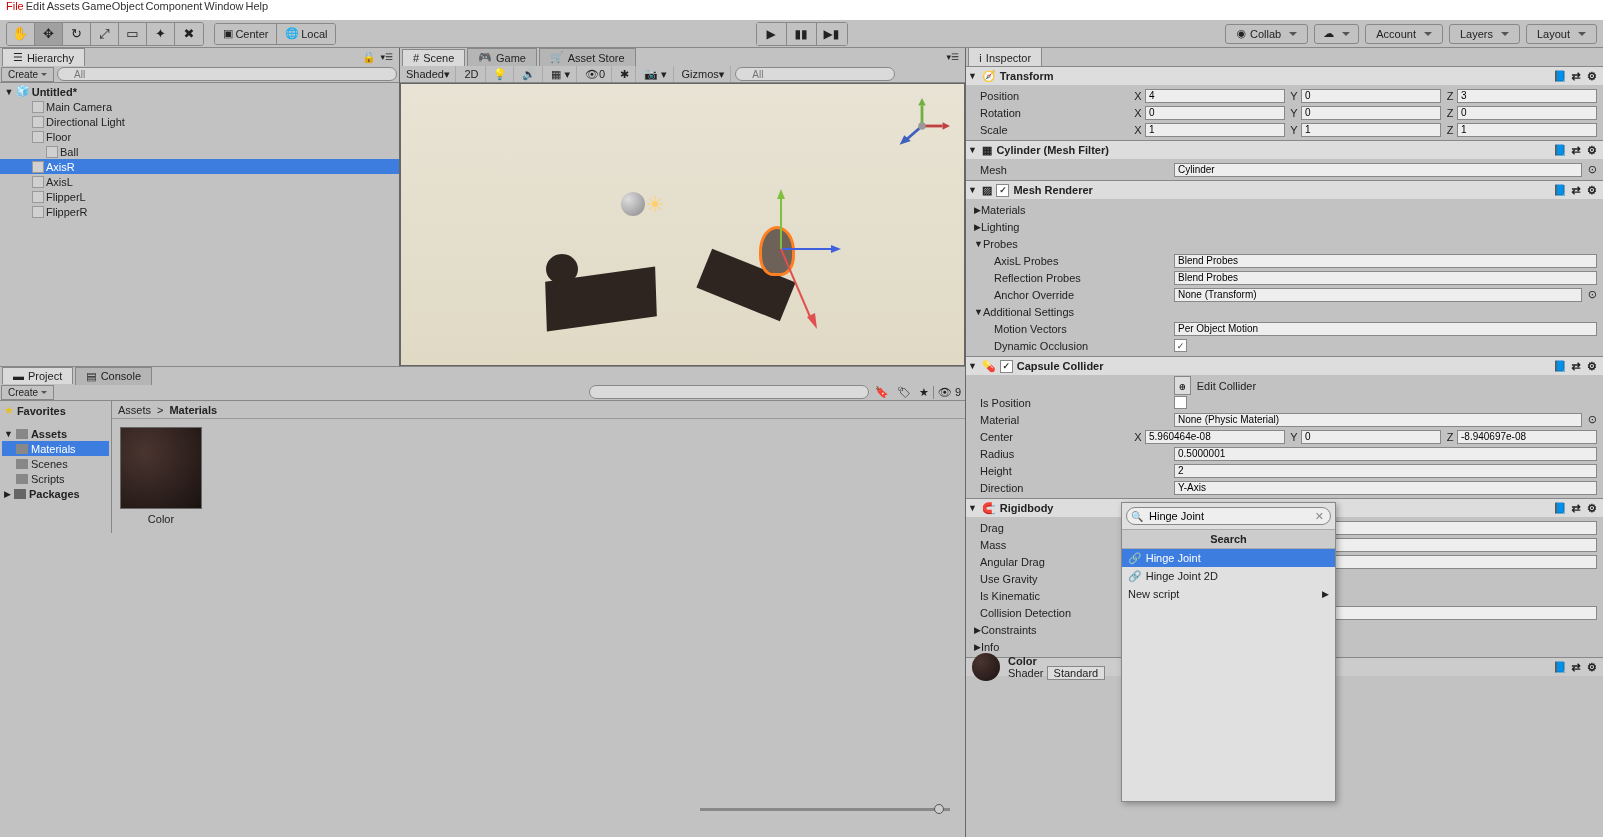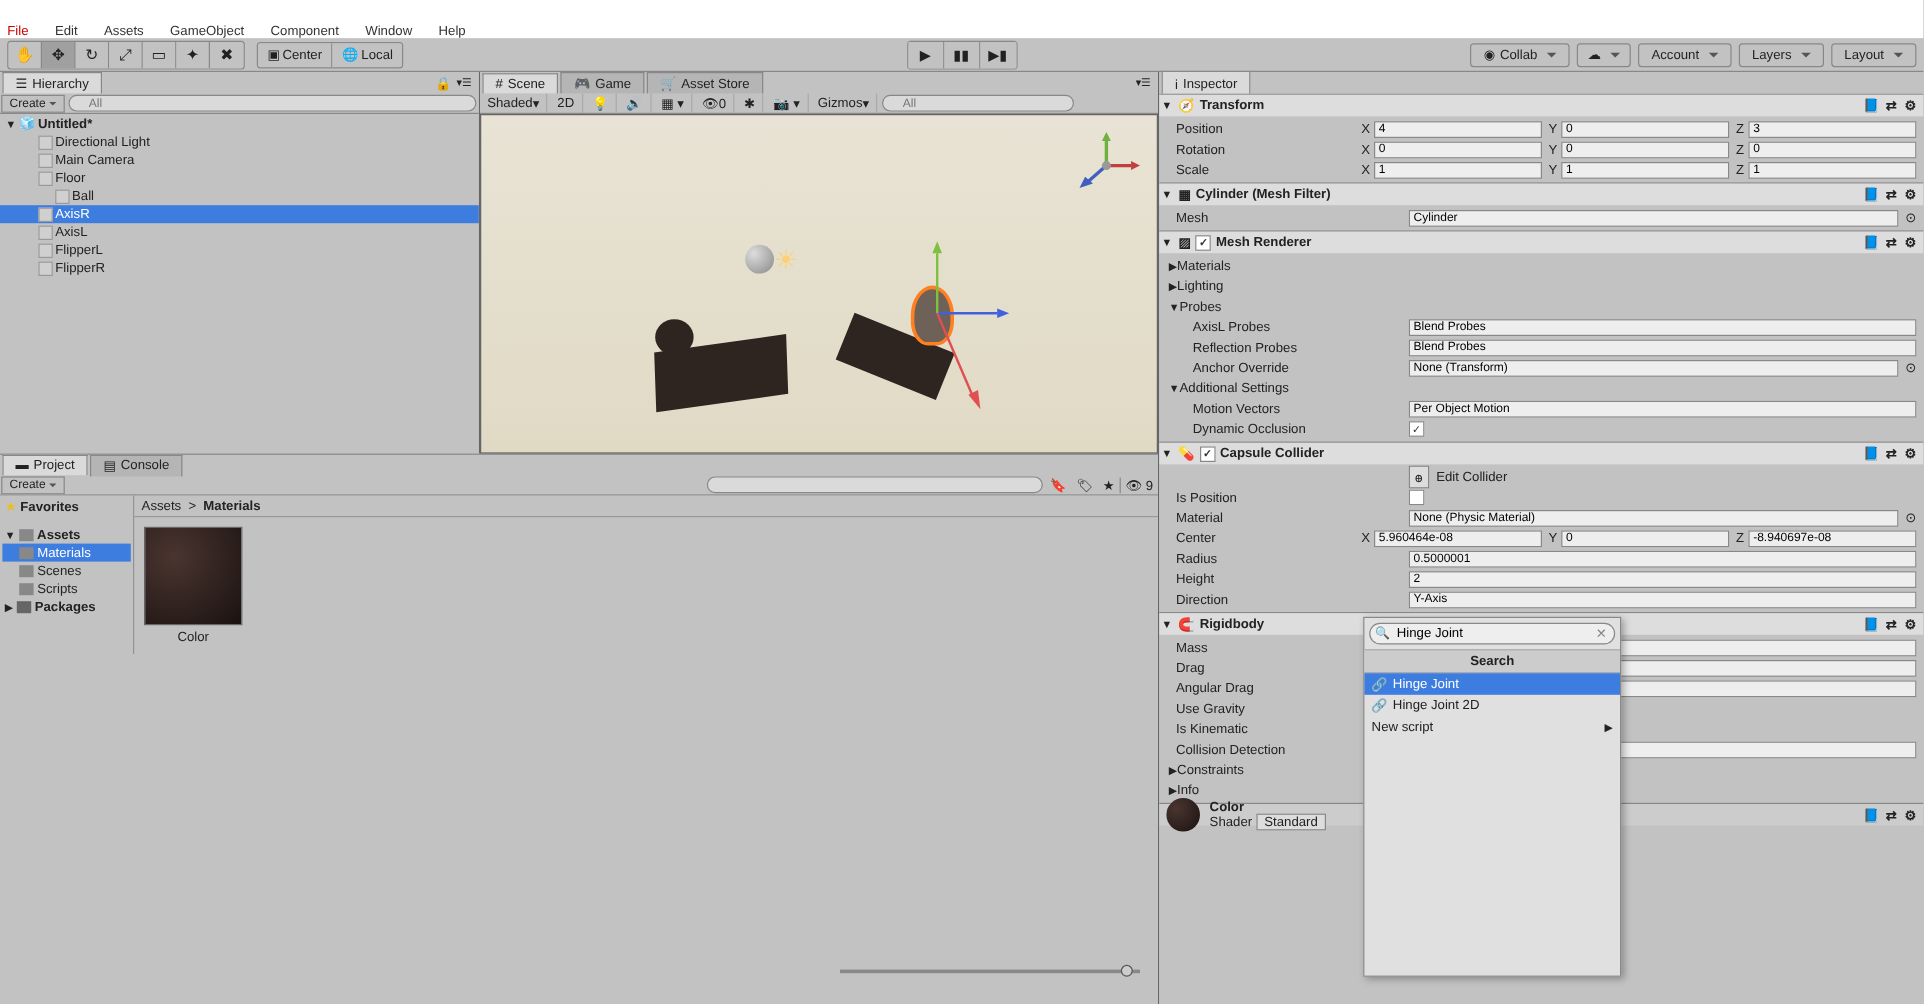--- a/index.html
+++ b/index.html
@@ -1,17 +1,17 @@
 <!DOCTYPE html>
 <html><head>
 <meta charset="utf-8">
 <style>
 * { margin: 0; padding: 0; box-sizing: border-box; font-family: Arial, sans-serif; font-size: 11px; }
 body { background: #c2c2c2; width: 1603px; height: 837px; overflow: hidden; color: #222; }
-.menubar { height: 32px; background: #fff; display: flex; align-items: flex-end; padding: 0 6px; gap: 22px; }
+.menubar { height: 20px; background: #fff; display: flex; align-items: flex-start; padding: 0 6px; gap: 2px; }
 .menubar span { color: #333; cursor: default; }
 .menubar span.file { color: #c00; }
 .toolbar { height: 28px; background: #c2c2c2; display: flex; align-items: center; padding: 2px 6px; border-bottom: 1px solid #888; }
 .tool-group { display: flex; border: 1px solid #888; border-radius: 3px; overflow: hidden; background: #c2c2c2; }
 .tool-btn { width: 28px; height: 22px; display: flex; align-items: center; justify-content: center; background: #c2c2c2; border-right: 1px solid #888; font-size: 13px; }
 .tool-btn:last-child { border-right: none; }
 .tool-btn.active { background: #a0a0a0; }
 .pill-btn { height: 20px; padding: 0 8px; background: #c2c2c2; border: 1px solid #888; border-radius: 3px; display: flex; align-items: center; gap: 2px; }
 .play-group { position: absolute; left: 50%; transform: translateX(-50%); display: flex; border: 1px solid #888; border-radius: 3px; }
 .play-btn { width: 30px; height: 22px; background: #c2c2c2; border-right: 1px solid #888; display:flex; align-items:center; justify-content:center; font-size:12px;}
@@ -69,21 +69,21 @@
 .prop-row { height:17px; display:flex; align-items:center; }
 .prop-label { width:200px; padding-left:6px; }
 .prop-label.indent { padding-left:20px; }
 .xyz-group { display:flex; flex:1; gap:2px; padding-right:6px;}
 .xyz-item { display:flex; align-items:center; flex:1; }
 .xyz-item .xlabel { width:14px; text-align:center; }
 .num-input { flex:1; background:#eee; border:1px solid #888; height:14px; padding:0 3px; font-size:10px;}
 .wide-input { flex:1; margin-right:6px; background:#eee; border:1px solid #888; height:14px; padding:0 3px; font-size:10px;}
 .checkbox-box { width:13px; height:13px; background:#fff; border:1px solid #888; display:inline-flex; align-items:center; justify-content:center; font-size:9px; color:#333;}
 
-.search-popup { position:absolute; left:155px; top:436px; width:215px; height:300px; background:#e0e0e0; border:1px solid #888; box-shadow:2px 2px 6px rgba(0,0,0,0.3);margin-left:15px; }
+.search-popup { position:absolute; left:155px; top:436px; width:215px; height:300px; background:#e0e0e0; border:1px solid #888; box-shadow:2px 2px 6px rgba(0,0,0,0.3); }
 .popup-search { margin:4px; border:1px solid #888; border-radius:10px; height:18px; display:flex; align-items:center; padding:0 18px 0 22px; background:#eee; position:relative;}
 .popup-search::before{content:"🔍"; position:absolute; left:4px; font-size:10px;}
 .popup-header { text-align:center; font-weight:bold; padding:3px; background:#ccc; border-top:1px solid #aaa; border-bottom:1px solid #aaa;}
 .popup-item { height:18px; display:flex; align-items:center; padding-left:6px; gap:4px;}
 .popup-item.sel { background:#3e7de0; color:#fff; }
 .popup-item .arr { margin-left:auto; margin-right:6px; font-size:9px;}
 
 .gizmo-axis { position:absolute; right:14px; top:14px; width:56px; height:56px; }
 </style>
 </head>
@@ -146,25 +146,25 @@
           <span style="margin-right:6px;font-size:9px">▾☰</span>
         </div>
         <div class="search-bar">
           <div class="create-btn">Create</div>
           <input class="search-input" placeholder="All" style="">
         </div>
         <div class="hierarchy-list">
           <div class="hier-row scene"><span class="tri">▼</span>🧊 <span>Untitled*</span></div>
           <div class="hier-row" style="padding-left:32px">
               <span class="cube"></span>
+              <span>Main Camera</span>
+            </div>
+          <div class="hier-row" style="padding-left:32px">
+              <span class="cube"></span>
               <span>Directional Light</span>
-            </div>
-          <div class="hier-row" style="padding-left:32px">
-              <span class="cube"></span>
-              <span>Main Camera</span>
             </div>
           <div class="hier-row" style="padding-left:32px">
               <span class="cube"></span>
               <span>Floor</span>
             </div>
           <div class="hier-row" style="padding-left:46px">
               <span class="cube"></span>
               <span>Ball</span>
             </div>
           <div class="hier-row selected" style="padding-left:32px">
@@ -478,25 +478,25 @@
       </div>
 
       <div class="comp">
         <div class="comp-header"><span class="tri">▼</span>🧲 <span>Rigidbody</span><span class="gear">
               <span>📘</span>
               <span>⇄</span>
               <span>⚙</span>
             </span></div>
         <div class="comp-body">
           <div class="prop-row">
+              <div class="prop-label">Drag</div>
+              <input class="wide-input" style="">
+            </div>
+          <div class="prop-row">
               <div class="prop-label">Mass</div>
-              <input class="wide-input" style="">
-            </div>
-          <div class="prop-row">
-              <div class="prop-label">Drag</div>
               <input class="wide-input" style="">
             </div>
           <div class="prop-row">
               <div class="prop-label">Angular Drag</div>
               <input class="wide-input" style="">
             </div>
           <div class="prop-row">
               <div class="prop-label">Use Gravity</div>
             </div>
           <div class="prop-row">

